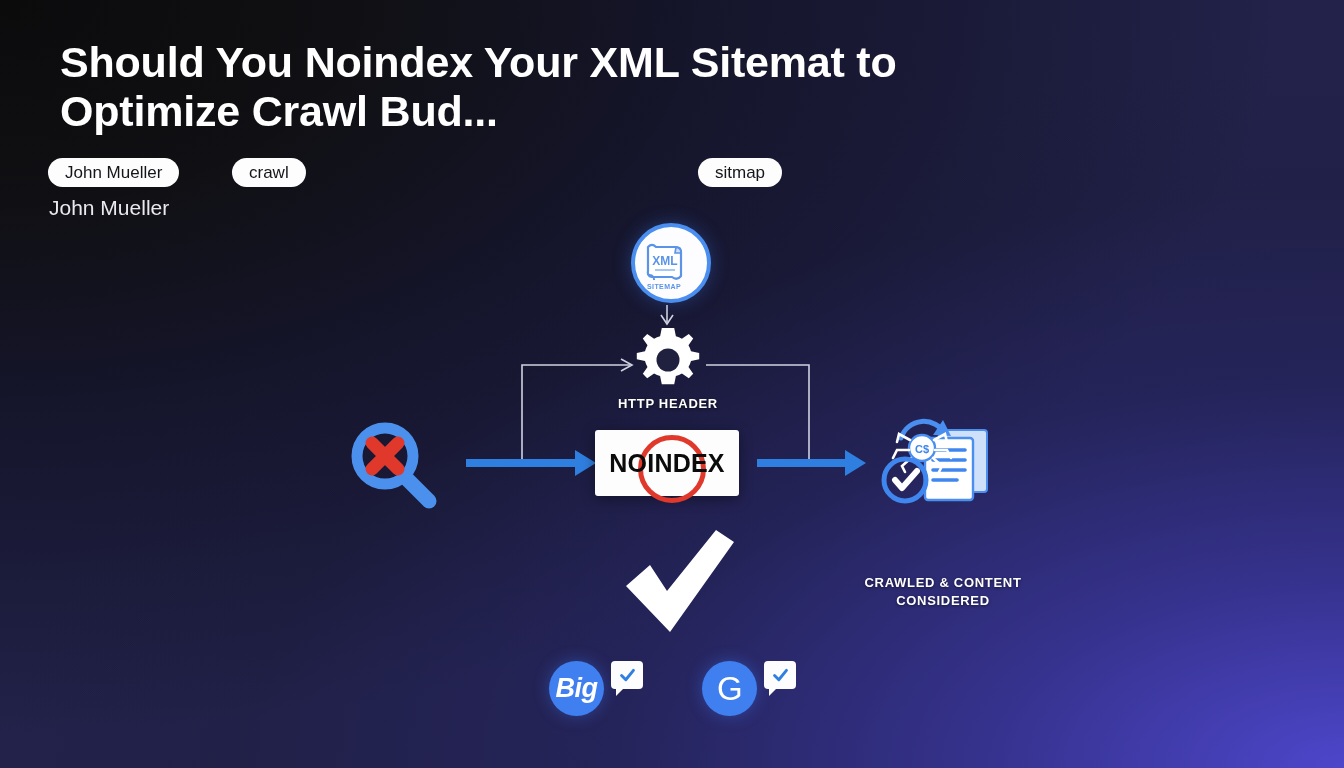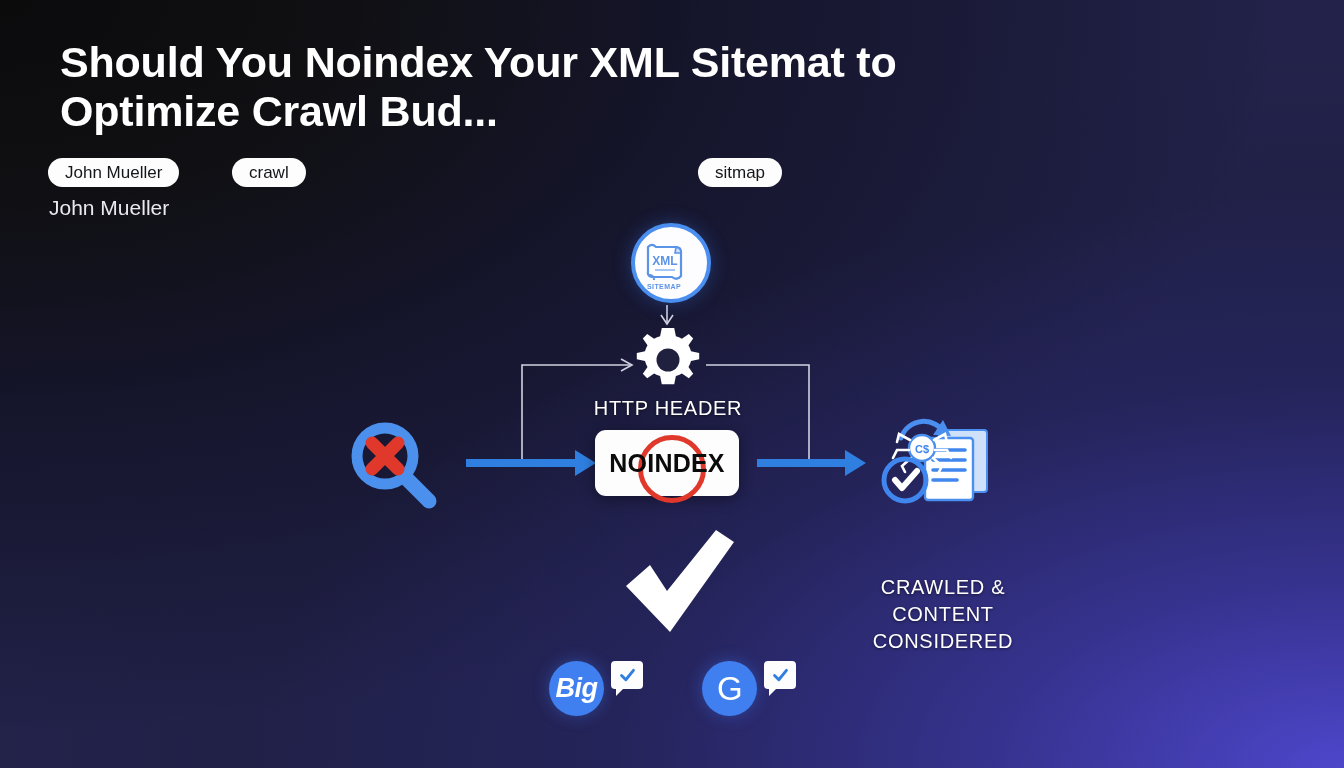--- a/index.html
+++ b/index.html
@@ -59,22 +59,22 @@
     font-size: 21px;
     font-weight: 400;
   }
 
   
   .node { position: absolute; }
   .cap {
     position: absolute;
     text-align: center;
     color: #ffffff;
-    font-size: 20px;
-    font-weight: 400;
+    font-size: 13px;
+    font-weight: 700;
     letter-spacing: 0.7px;
     line-height: 1.35;
     text-shadow: 0 1px 3px rgba(0,0,0,0.55);
     white-space: pre-line;
   }
 
   
   #sitemap-node {
     left: 631px; top: 223px;
     width: 80px; height: 80px;
@@ -98,21 +98,21 @@
 
   
   #gear-node { left: 634px; top: 326px; width: 68px; height: 68px; }
   .cap-http { left: 568px; top: 395px; width: 200px; }
 
   
   #noindex-box {
     left: 595px; top: 430px;
     width: 144px; height: 66px;
     background: #fdfdfd;
-    border-radius: 11px;
+    border-radius: 3px;
     display: flex; align-items: center; justify-content: center;
     box-shadow: 0 3px 14px rgba(0,0,0,0.4);
   }
   #noindex-box .ni-ring {
     position: absolute;
     width: 58px; height: 58px;
     border: 5px solid #e0392c;
     border-radius: 50%;
     top: 5px; left: 43px;
   }

